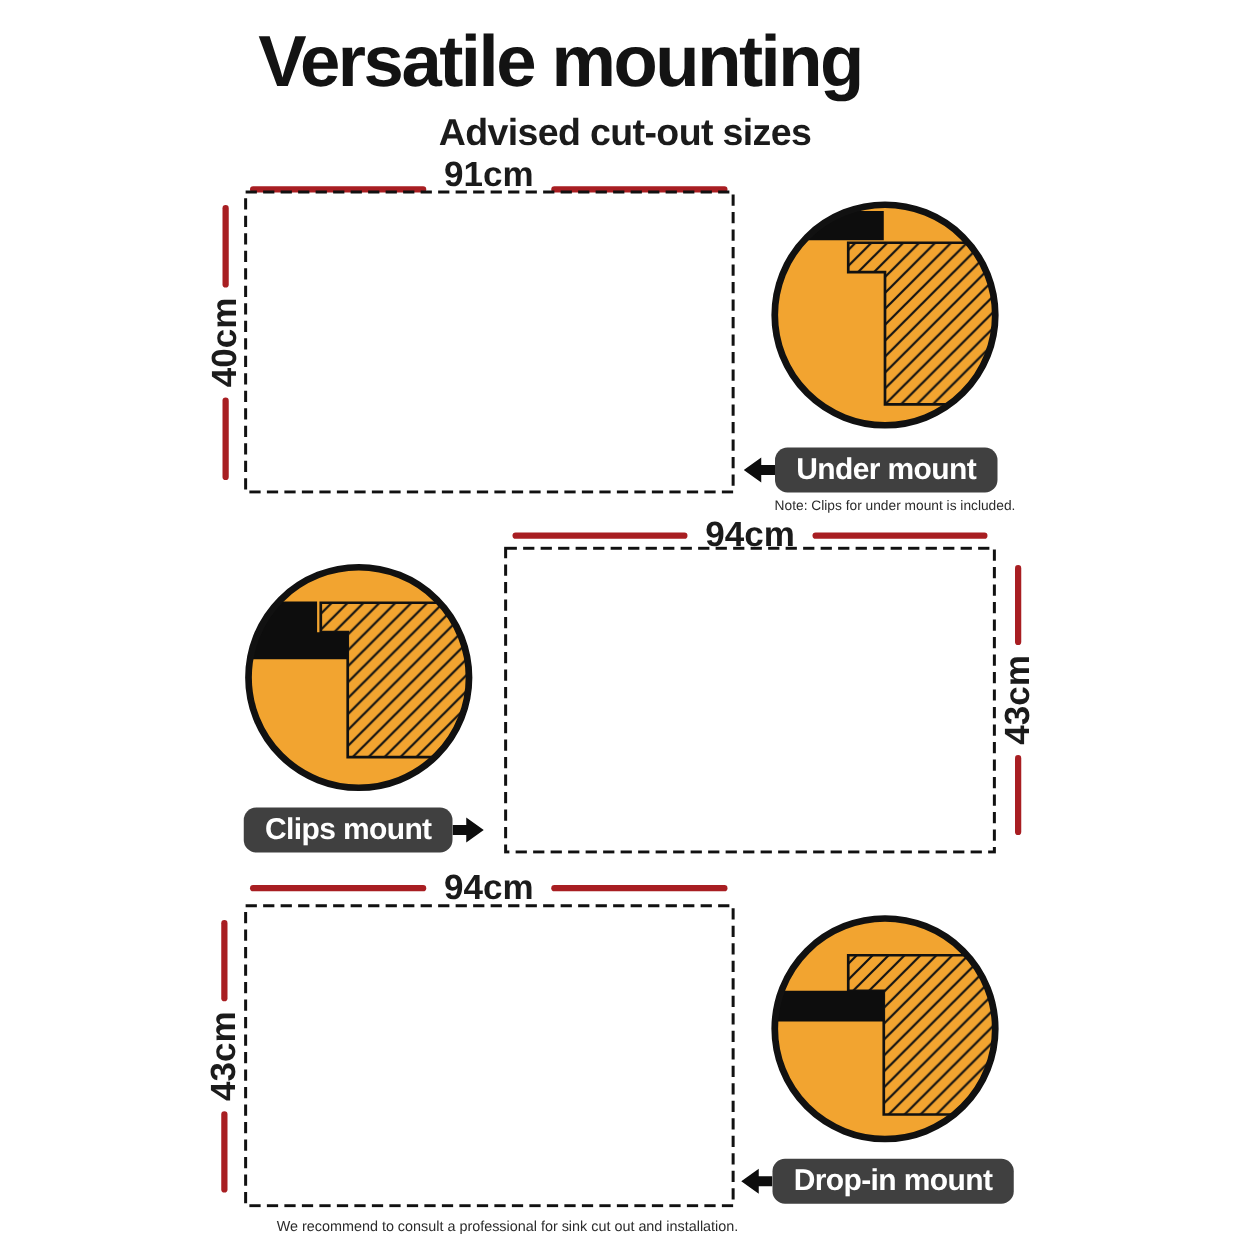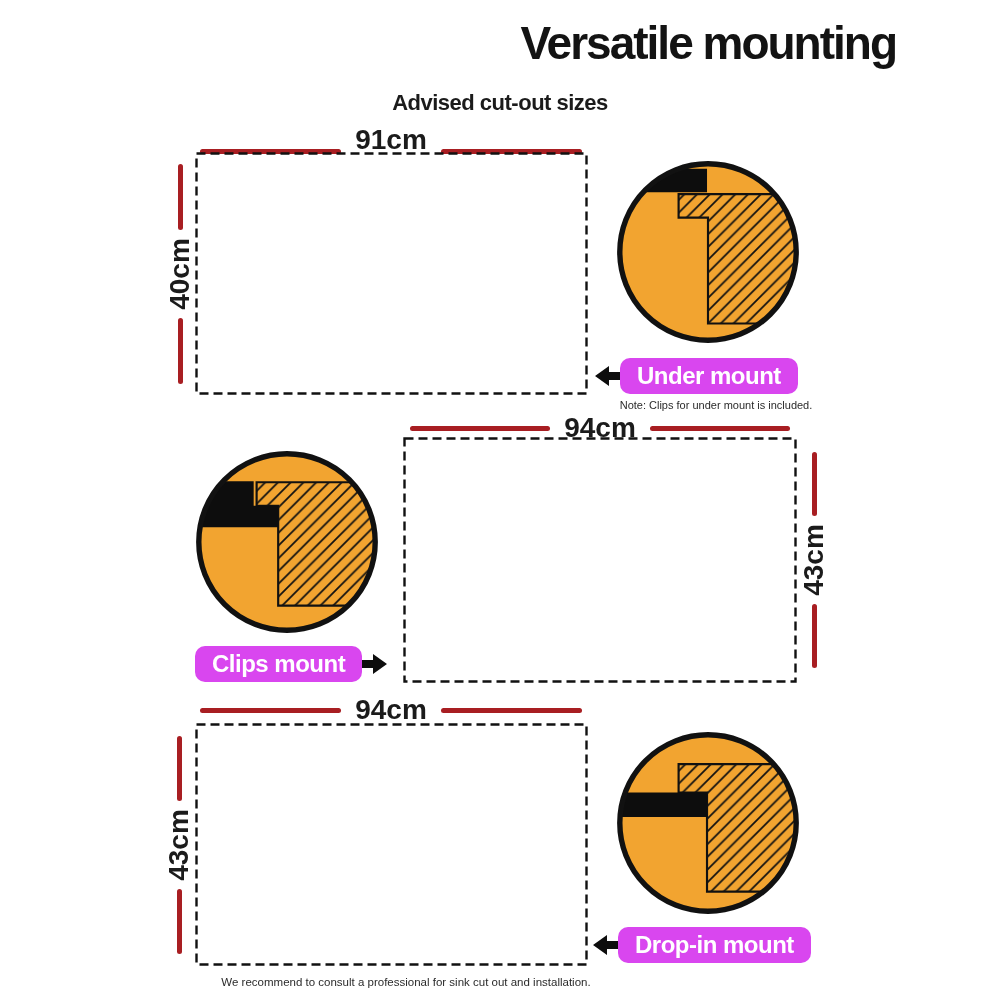--- a/index.html
+++ b/index.html
@@ -4,46 +4,46 @@
 <style>
   html,body{margin:0;padding:0;background:#fff;}
   #stage{
     position:relative;width:1000px;height:1000px;background:#fff;overflow:hidden;
     font-family:"Liberation Sans","DejaVu Sans",sans-serif;color:#131313;
   }
   .abs{position:absolute;}
 
   
   .title{
-    left:0;top:16px;width:896px;text-align:right;
-    font-size:46px;font-weight:800;letter-spacing:-2px;color:#131313;
+    left:0;top:16px;width:896px;text-align:center;
+    font-size:58px;font-weight:800;letter-spacing:-2px;color:#131313;
   }
   .subtitle{
     left:0;top:90px;width:1000px;text-align:center;
-    font-size:22px;font-weight:600;letter-spacing:-0.5px;color:#1b1b1b;
+    font-size:30px;font-weight:600;letter-spacing:-0.5px;color:#1b1b1b;
   }
 
   
   svg.cutout{display:block;}
 
   
   .dim-h{display:flex;align-items:center;height:30px;}
   .dim-h .hline{flex:1;height:5px;background:#a81e22;border-radius:3px;}
   .dim-label{margin:0 14px;font-size:28px;font-weight:600;line-height:1;color:#1b1b1b;white-space:nowrap;}
 
   
   .dim-v{width:44px;display:flex;flex-direction:column;align-items:center;}
   .dim-v .vline{width:5px;flex:1;background:#a81e22;border-radius:3px;}
   .dim-v .vlabel{height:88px;display:flex;align-items:center;justify-content:center;}
   .dim-v .vlabel span{transform:rotate(-90deg);white-space:nowrap;font-size:28px;font-weight:600;color:#1b1b1b;}
 
   
   .pill-row{display:flex;align-items:center;}
   .pill{
-    background:#d946ef;color:#fff;border-radius:10px;height:36px;line-height:36px;
+    background:#404040;color:#fff;border-radius:10px;height:36px;line-height:36px;
     padding:0 17px;font-size:24px;font-weight:700;white-space:nowrap;letter-spacing:-0.5px;
   }
   .arrow{display:block;}
 
   
   .note{font-size:11px;color:#2b2b2b;white-space:nowrap;}
   .footer-note{left:0;top:976px;width:812px;text-align:center;font-size:11.5px;color:#2b2b2b;}
 </style>
 </head>
 <body>

